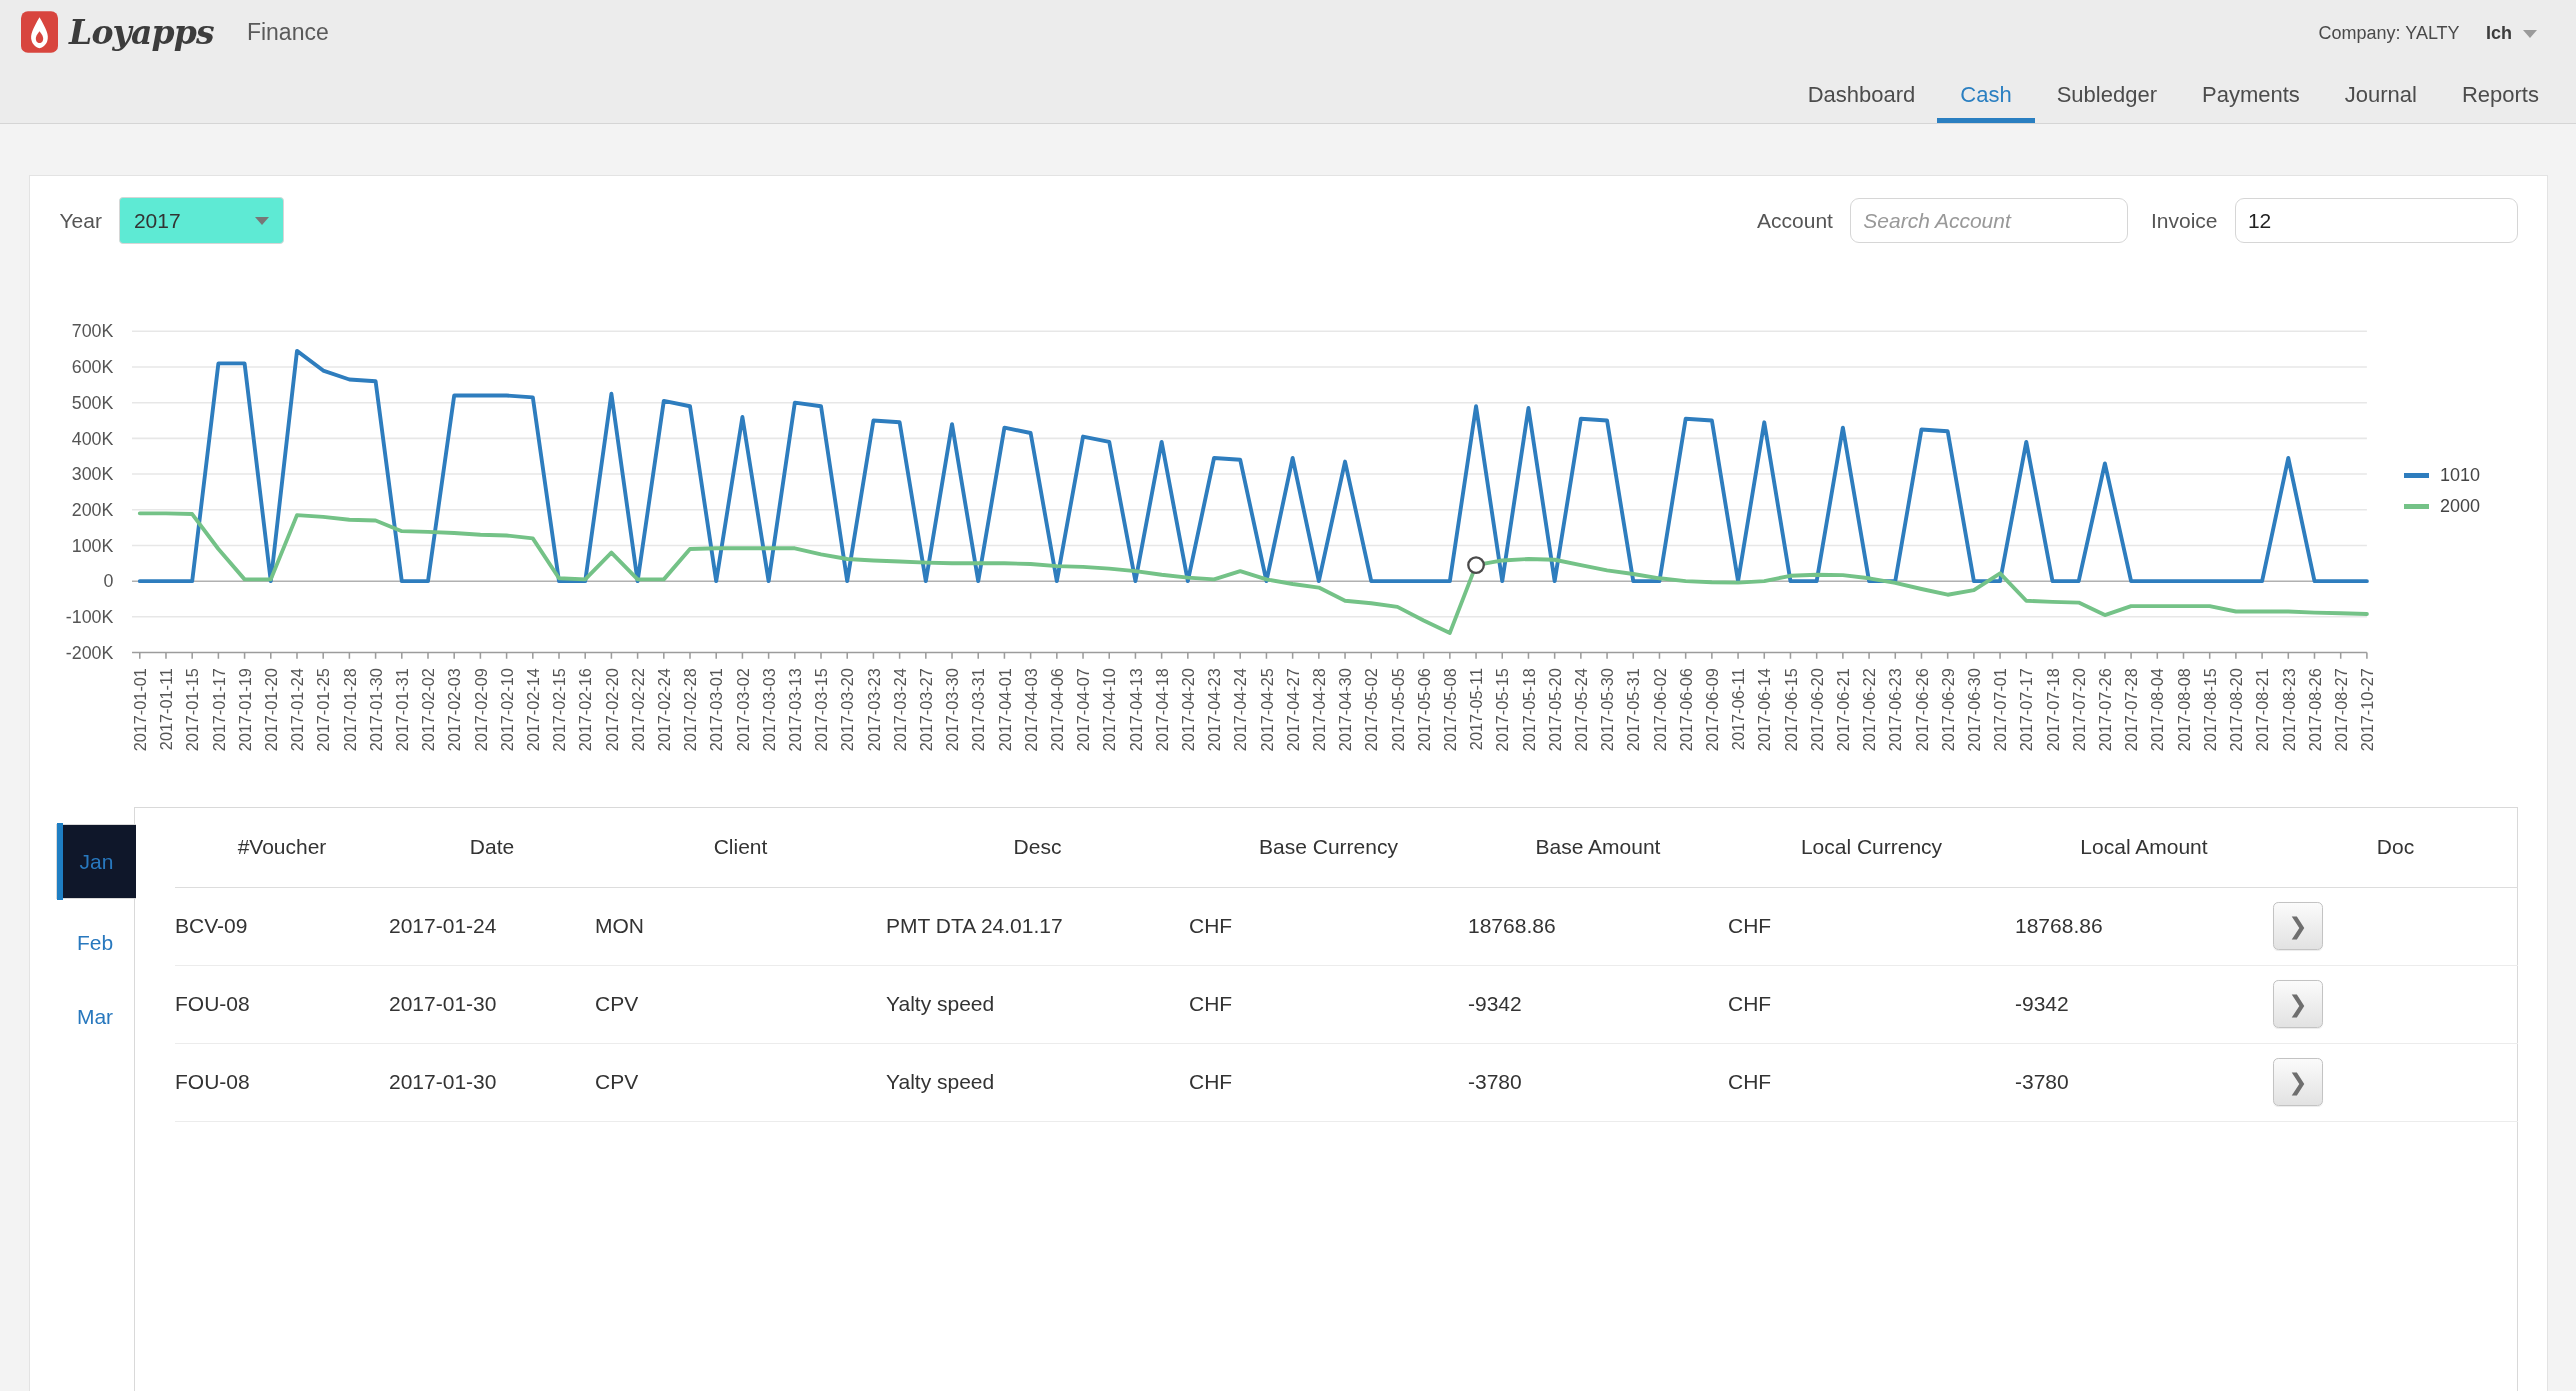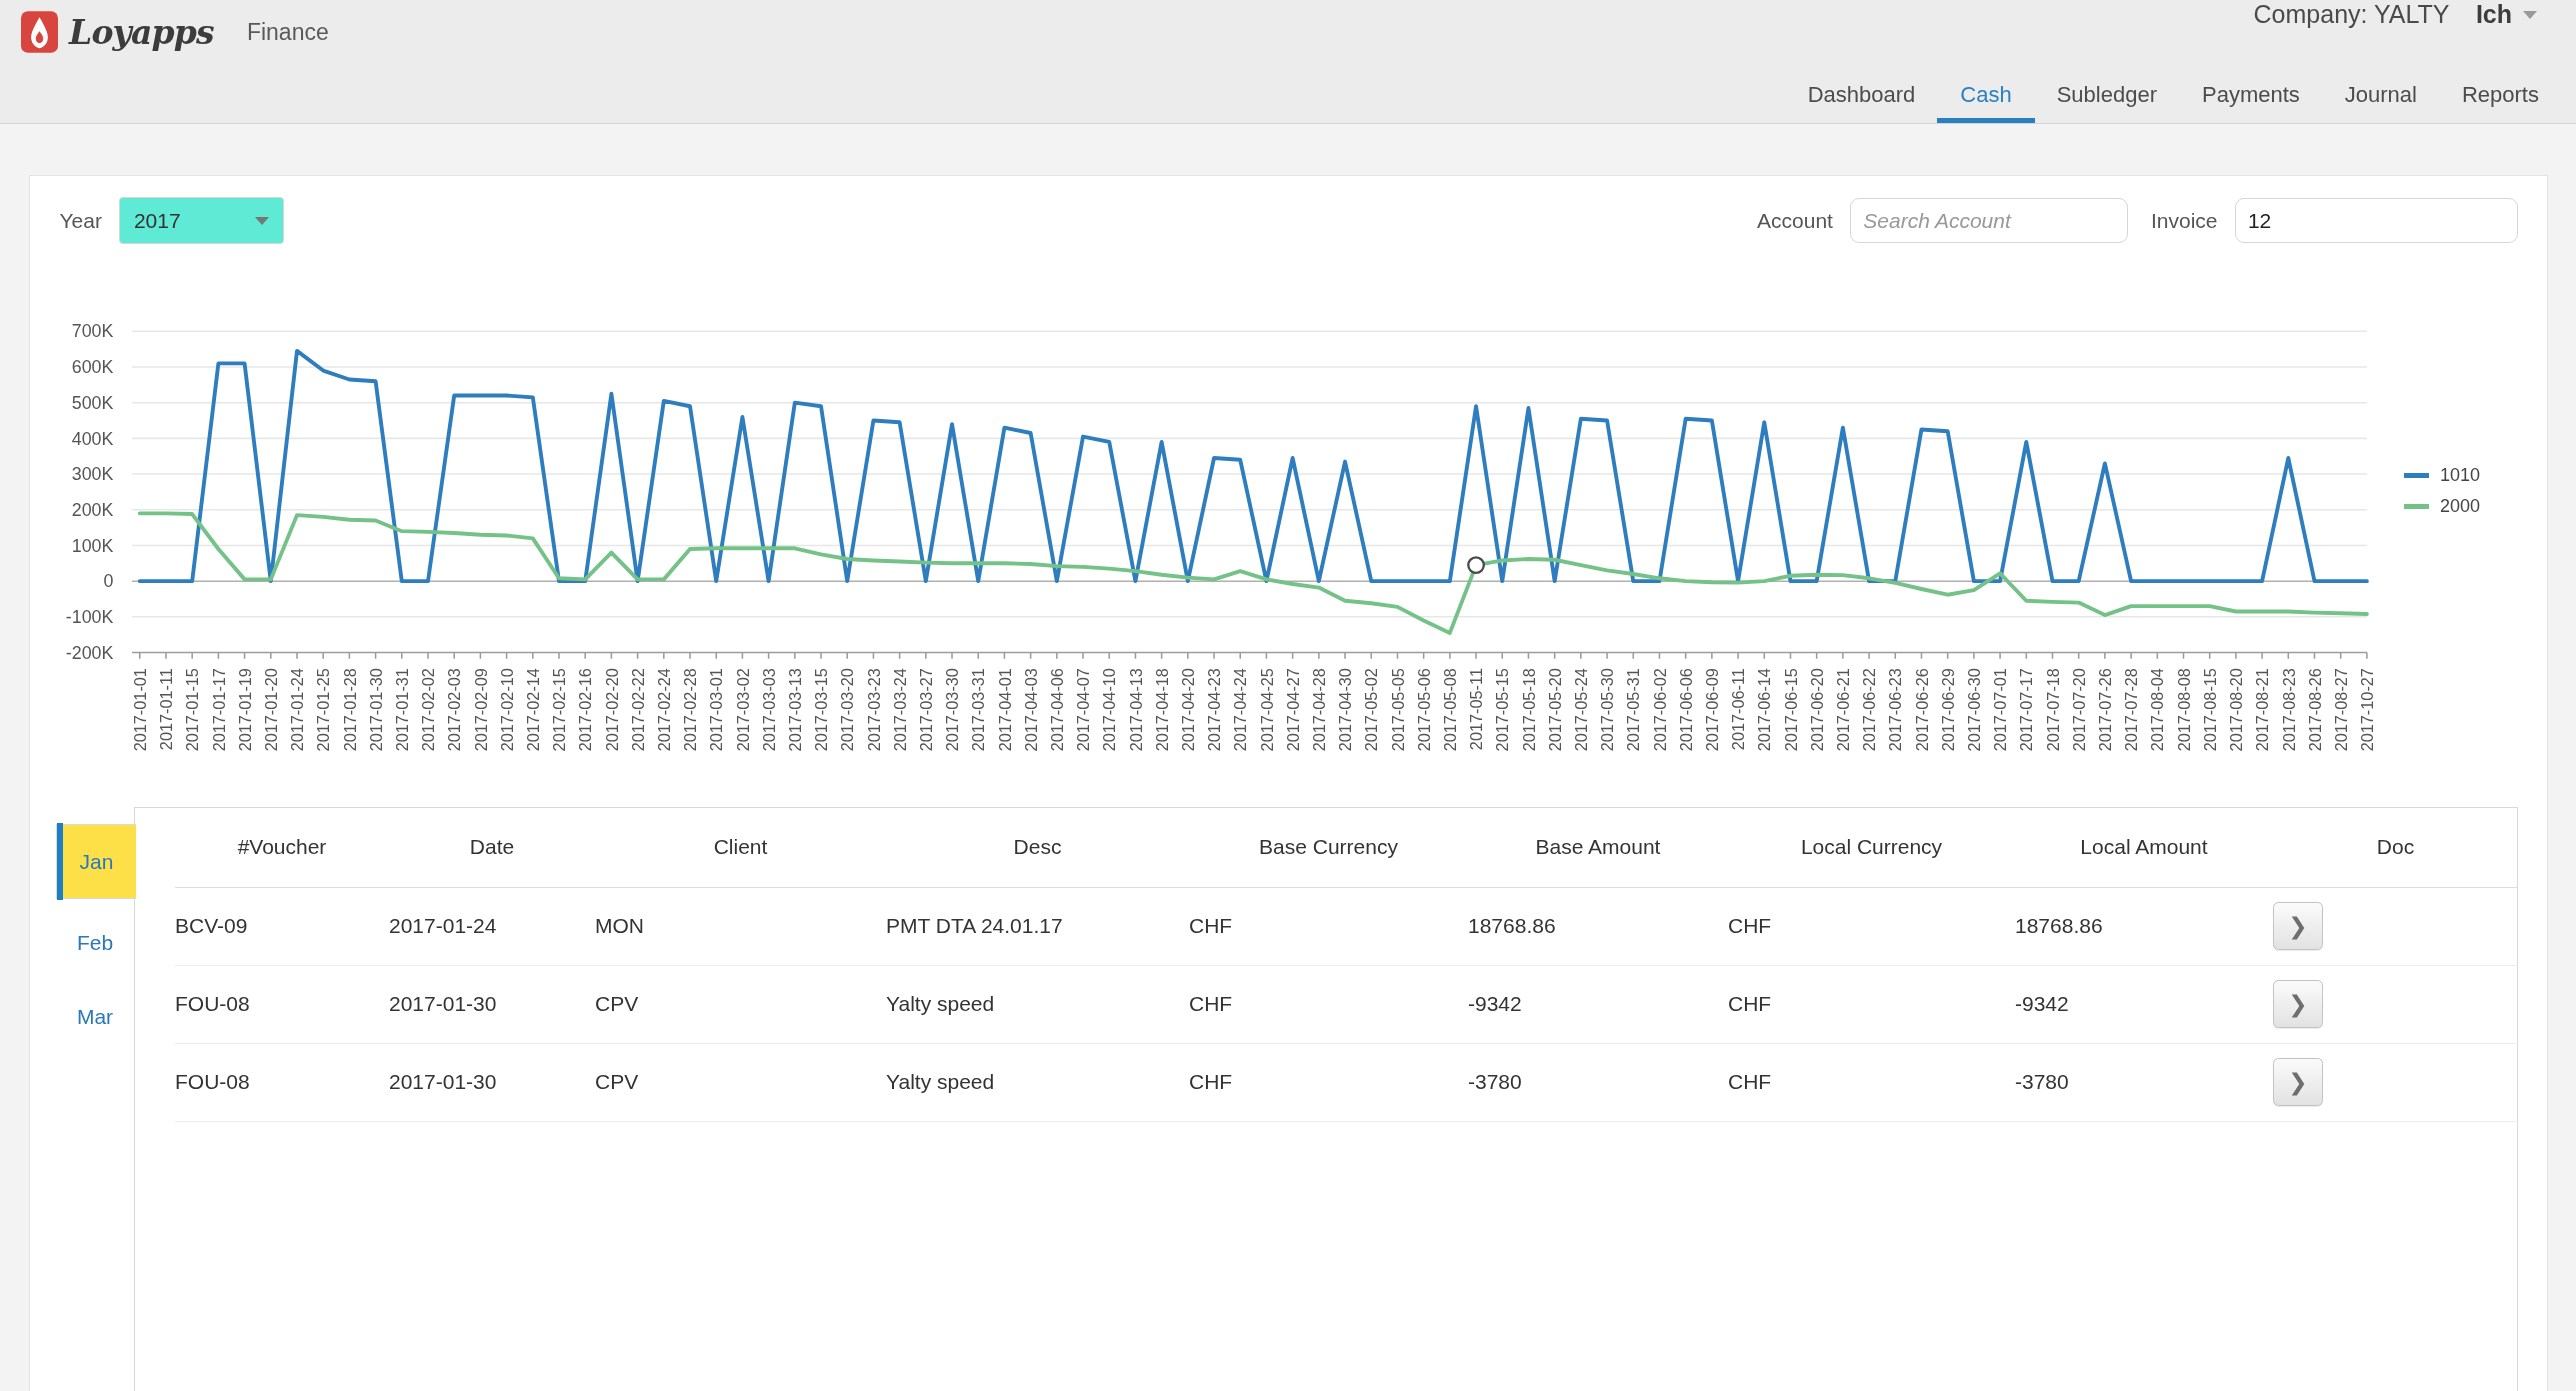--- a/index.html
+++ b/index.html
@@ -10,21 +10,21 @@
   
   .topbar { position:absolute; left:0; top:0; width:2576px; height:124px;
             background:#ececec; border-bottom:0.8px solid #d5d5d5; }
   .topbar-row1 { position:absolute; left:0; top:0; right:0; height:67px; }
   .brand { position:absolute; left:21px; top:11px; display:flex; align-items:center; }
   .brand-icon { width:37px; height:42px; display:inline-block; }
   .brand-name { font-family:"DejaVu Serif", serif; font-style:italic; font-weight:700;
                 font-size:33px; color:#3c3c3c; margin-left:11px; letter-spacing:-0.8px; }
   .brand-product { font-size:23px; color:#5a5a5a; margin-left:33px; font-weight:400; }
   .account-area { position:absolute; right:39px; top:0; height:67px;
-                  display:flex; align-items:flex-start; font-size:25px; color:#4a4a4a; }
+                  display:flex; align-items:center; font-size:18px; color:#4a4a4a; }
   .user-menu { display:flex; align-items:center; margin-left:26.4px; cursor:pointer; }
   .user-name { font-weight:700; color:#3d3d3d; }
   .caret-down { display:inline-block; width:0; height:0; margin-left:11px;
                 border-left:7px solid transparent; border-right:7px solid transparent;
                 border-top:8.5px solid #9a9a9a; }
   .topbar-row2 { position:absolute; right:37px; bottom:0; height:57px;
                  display:flex; gap:45px; }
   .nav-item { position:relative; line-height:57px; font-size:22px; color:#4c4c4c;
               cursor:pointer; white-space:nowrap; }
   .nav-item.active { color:#2a7fc1; }
@@ -56,21 +56,21 @@
   .legend-item { display:flex; align-items:center; height:31px; }
   .legend-chip { display:inline-block; width:25px; height:4.7px; margin-right:11px; }
 
   
   .table-area { position:absolute; left:26px; right:29.5px; top:631px; bottom:0; }
   .table-box { position:absolute; left:78px; right:0; top:0; bottom:0;
                border:0.8px solid #d9d9d9; border-bottom:none; background:#fff; }
   .month-strip { position:absolute; left:0; top:0; bottom:0; width:78px; }
   .month-tab { position:absolute; left:0; width:78px; text-align:center;
                font-size:21px; color:#2878be; cursor:pointer; }
-  .month-tab.active { width:80px; top:17px; height:75px; background:#fde047;
+  .month-tab.active { width:80px; top:17px; height:75px; background:#0f172a;
                border:0.8px solid #d9d9d9; border-right:none; line-height:73px; z-index:2; }
   .tab-bar { position:absolute; left:0; top:-1.6px; bottom:-1.6px; width:6.2px; background:#1e7ec3; }
   .month-tab.feb { top:116px; height:39px; line-height:39px; }
   .month-tab.mar { top:190px; height:39px; line-height:39px; }
 
   table { border-collapse:collapse; table-layout:fixed; width:2343px; margin-left:40px; }
   th { height:79px; text-align:center; font-weight:400; font-size:21px; color:#333;
        border-bottom:0.8px solid #ddd; }
   td { height:78px; font-size:21px; color:#333; border-bottom:0.8px solid #ececec;
        vertical-align:middle; }

